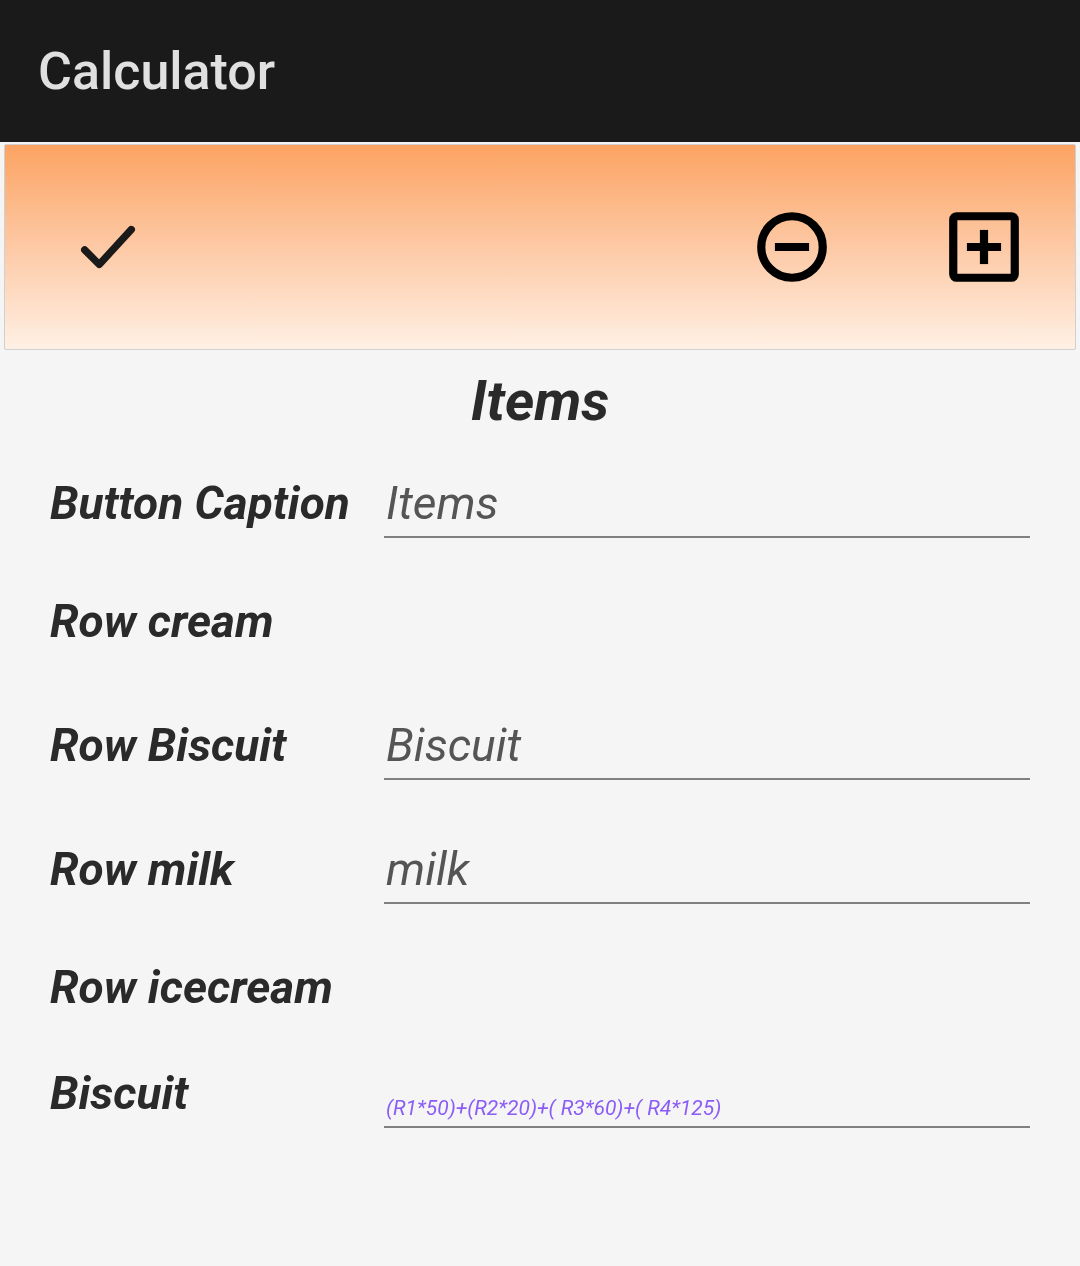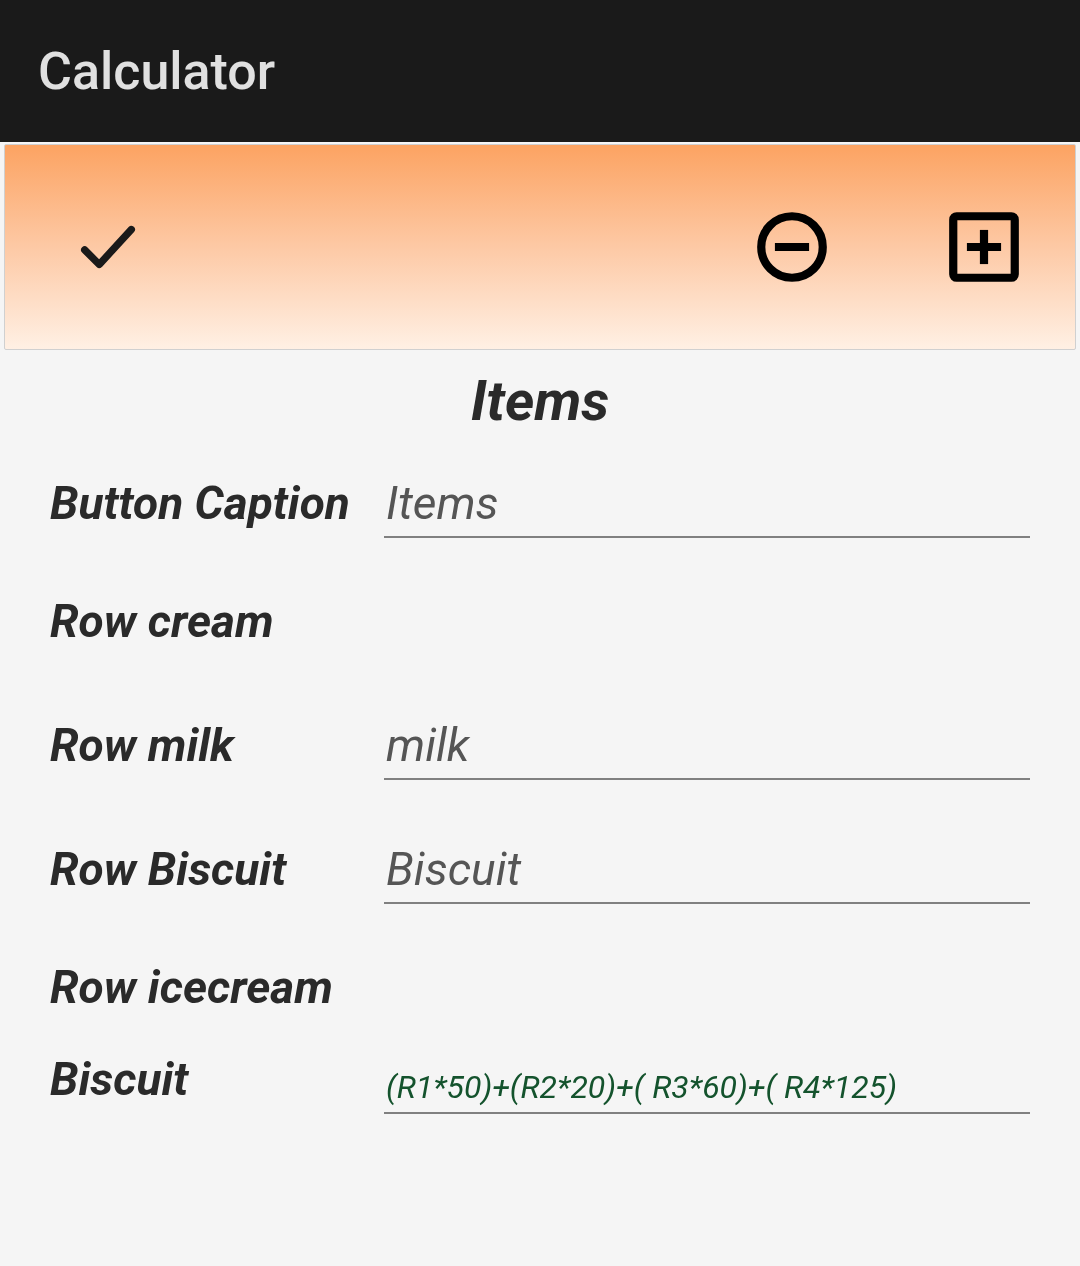--- a/index.html
+++ b/index.html
@@ -64,21 +64,21 @@
     .form-container {
       padding: 0 50px;
     }
     .form-row {
       display: flex;
       align-items: flex-end;
       margin-bottom: 56px;
       gap: 12px;
     }
     .form-row.tight {
-      margin-bottom: 30px;
+      margin-bottom: 44px;
     }
     .form-label {
       font-size: 46px;
       font-weight: 700;
       font-style: italic;
       color: #2a2a2a;
       width: 322px;
       flex-shrink: 0;
       padding-bottom: 8px;
     }
@@ -88,23 +88,23 @@
       border-bottom: 2px solid #808080;
       background: transparent;
       font-size: 46px;
       font-style: italic;
       color: #555;
       padding: 6px 2px;
       outline: none;
       font-family: inherit;
     }
     .form-input.small {
-      font-size: 32px;
+      font-size: 21px;
       font-style: italic;
-      color: #14532d;
+      color: #8b5cf6;
     }
   </style>
 </head>
 <body>
 
 <div class="header">
   <span>Calculator</span>
 </div>
 
 <div class="toolbar">
@@ -139,27 +139,27 @@
   <div class="form-row">
     <div class="form-label">Button Caption</div>
     <input class="form-input" type="text" value="Items" style="">
   </div>
 
   <div class="form-row">
     <div class="form-label">Row cream</div>
   </div>
 
   <div class="form-row">
-    <div class="form-label">Row milk</div>
-    <input class="form-input" type="text" value="milk" style="">
+    <div class="form-label">Row Biscuit</div>
+    <input class="form-input" type="text" value="Biscuit" style="">
   </div>
 
   <div class="form-row">
-    <div class="form-label">Row Biscuit</div>
-    <input class="form-input" type="text" value="Biscuit" style="">
+    <div class="form-label">Row milk</div>
+    <input class="form-input" type="text" value="milk" style="">
   </div>
 
   <div class="form-row tight">
     <div class="form-label">Row icecream</div>
   </div>
 
   <div class="form-row">
     <div class="form-label">Biscuit</div>
     <input class="form-input small" type="text" value="(R1*50)+(R2*20)+( R3*60)+( R4*125)" style="">
   </div>

